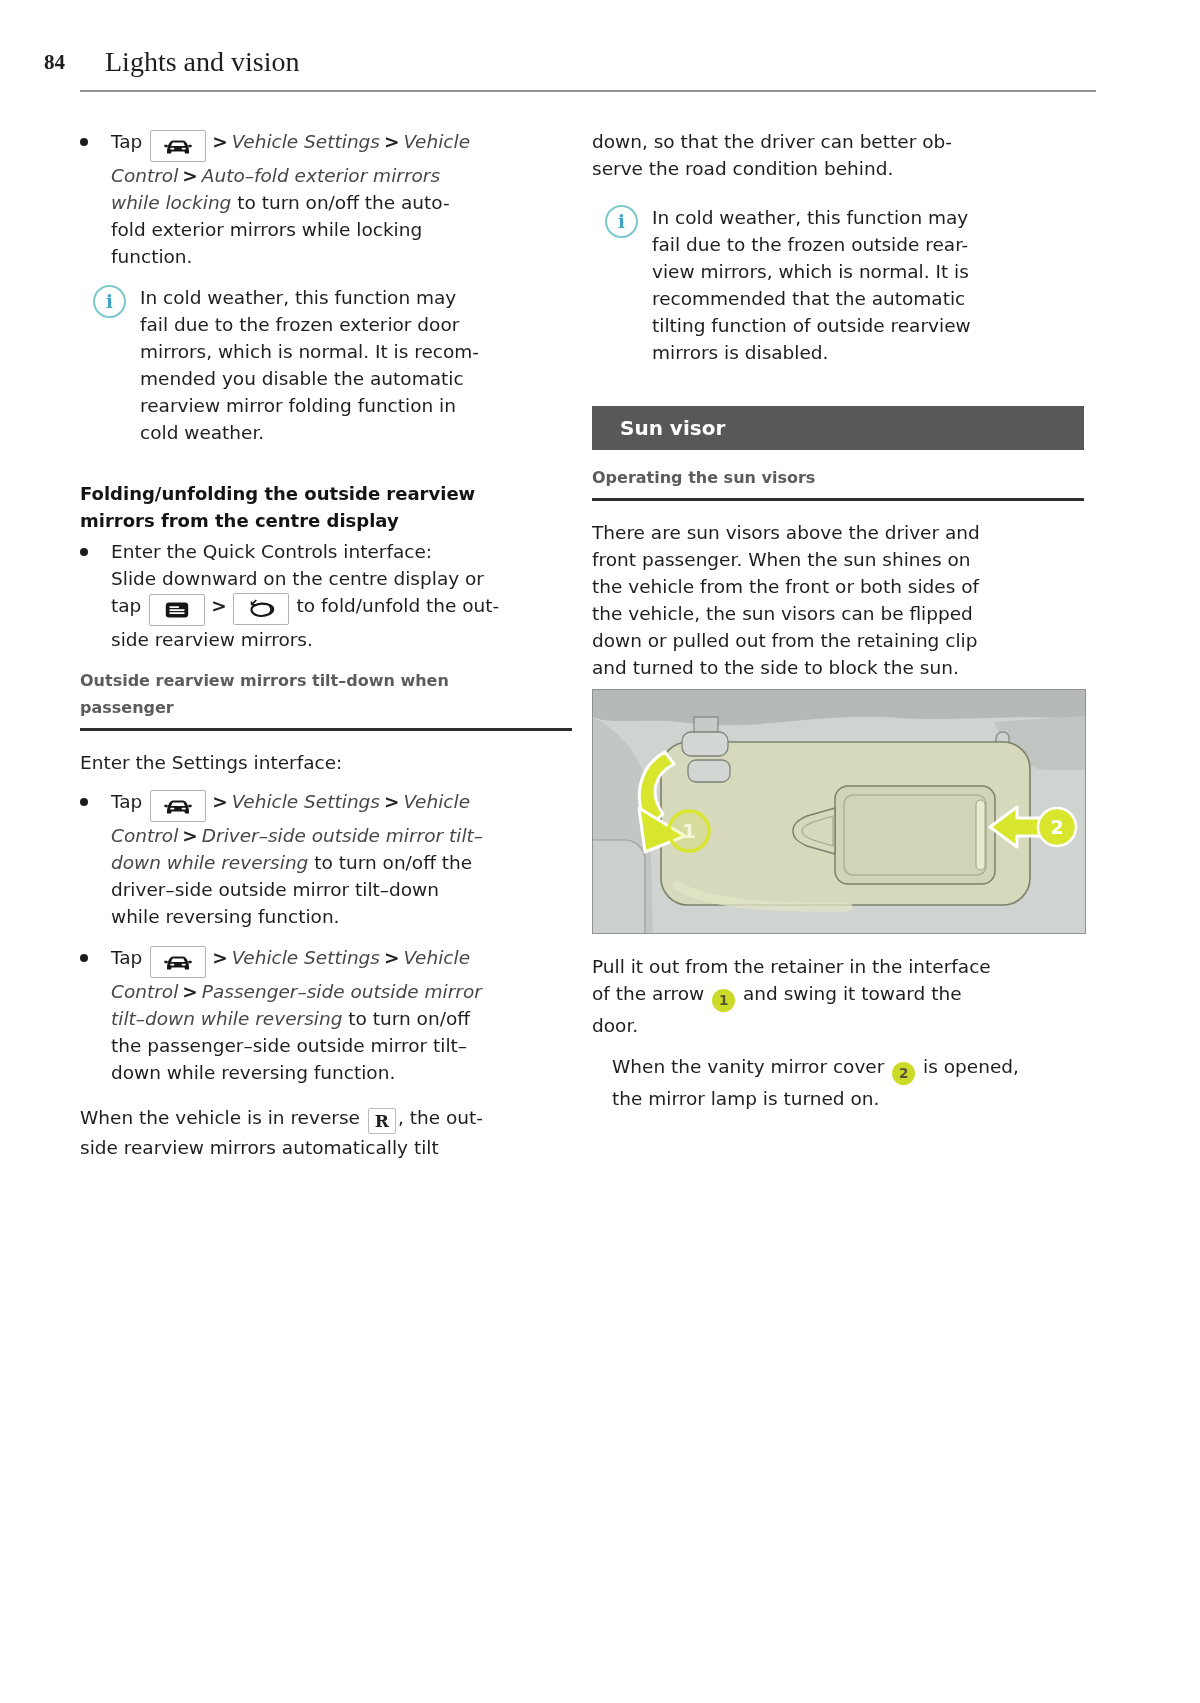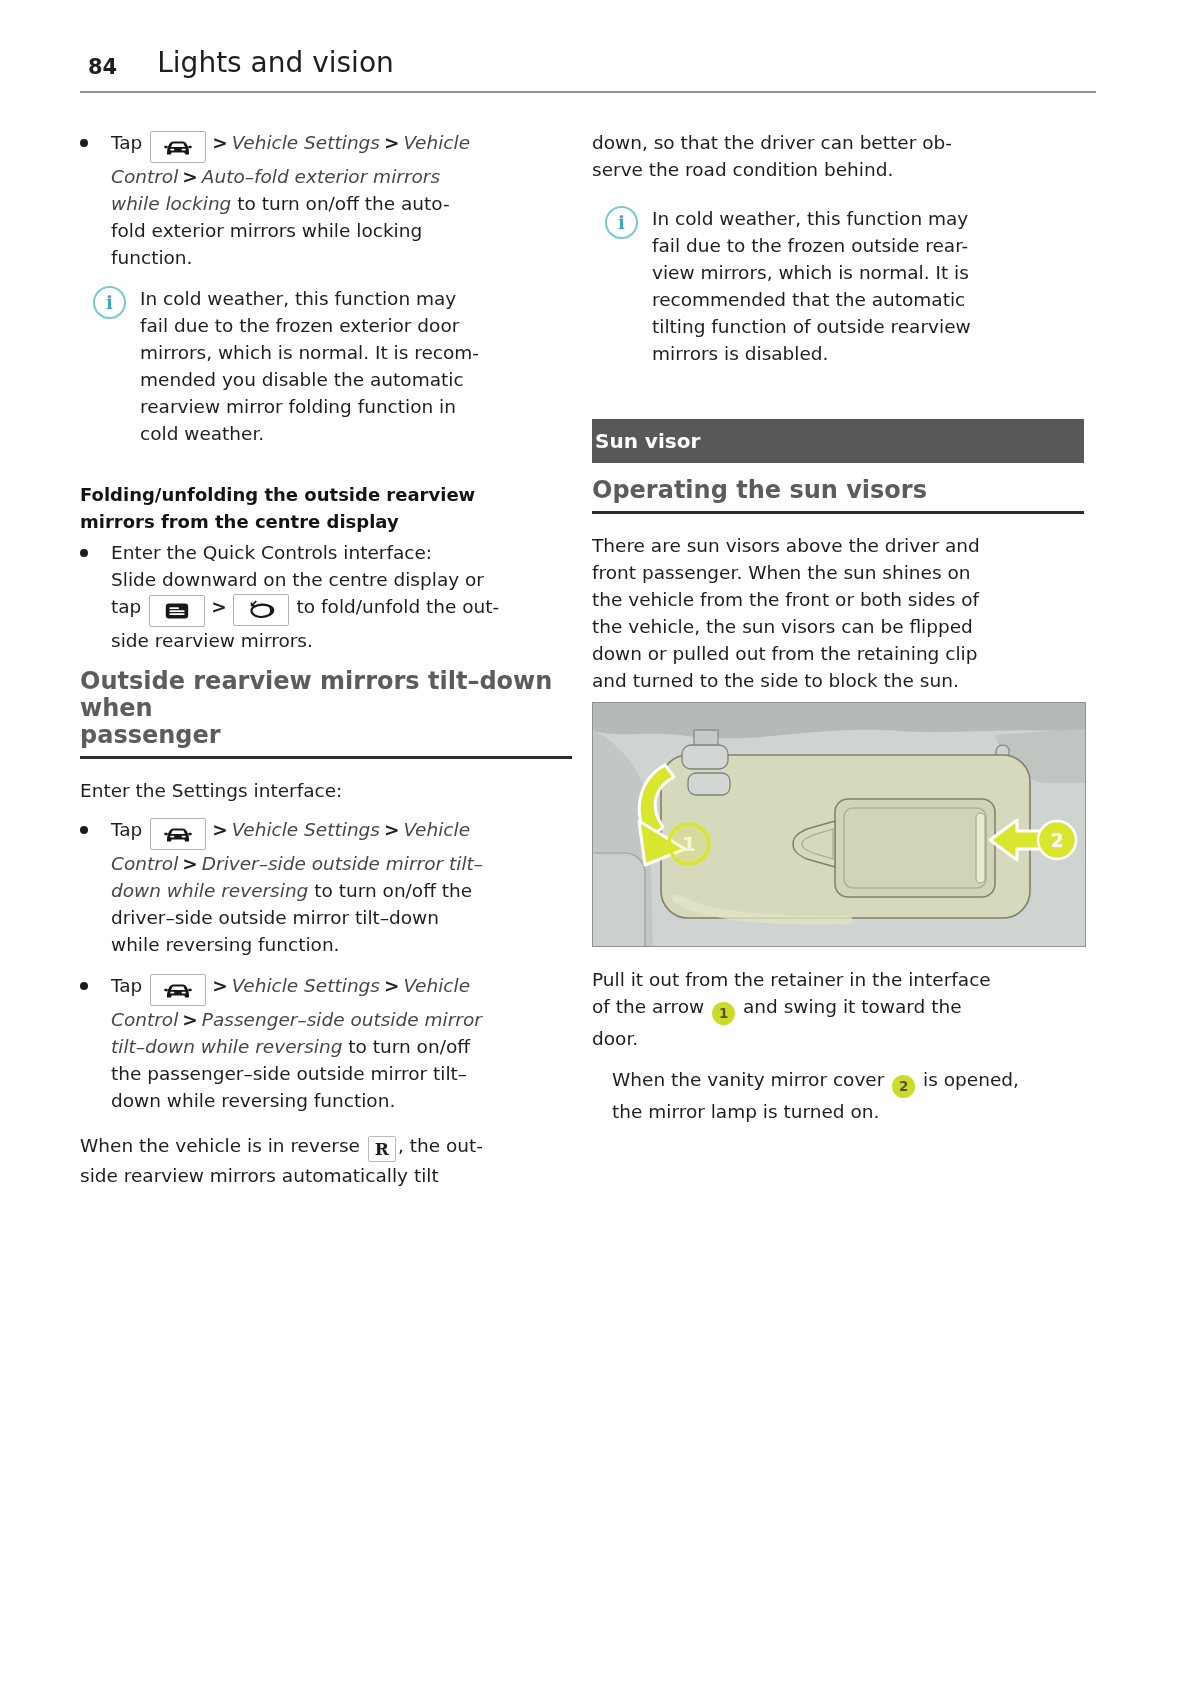--- a/index.html
+++ b/index.html
@@ -1,42 +1,42 @@
 <!DOCTYPE html>
 <html><head>
 <meta charset="utf-8">
 <style>
   html,body{margin:0;padding:0;background:#ffffff;}
   .page{position:relative;width:1200px;height:1703px;background:#fff;
         font-family:"DejaVu Sans","Liberation Sans",sans-serif;color:#1e1e1e;overflow:hidden;}
   
-  .hdr{padding:46px 104px 0 88px;display:flex;align-items:flex-end;}
+  .hdr{padding:46px 104px 0 44px;display:flex;align-items:center;font-family:Liberation Serif, serif;}
   .hdr .pageno{font-weight:700;font-size:21px;margin-right:40px;}
   .hdr .sect{font-size:28px;}
   .hdr-rule{margin:12px 104px 0 80px;height:2px;background:#939393;}
   
   .columns{display:flex;gap:20px;padding:0 104px 0 80px;margin-top:36px;}
   .col{flex:0 0 492px;width:492px;}
   .para{font-size:18.5px;line-height:27px;white-space:pre-line;margin:0;}
   
   .bullet{display:flex;margin:0 0 14px 0;}
   .bullet .dot{flex:0 0 8px;width:8px;height:8px;border-radius:50%;background:#1d1d1d;margin:10px 23px 0 0;}
   .bullet .para{flex:1;}
   
   .note{display:flex;margin:10px 0 30px 13px;}
   .note .i-circle{flex:0 0 29px;width:29px;height:29px;border:2.5px solid #7ac8cc;border-radius:50%;
       display:flex;align-items:center;justify-content:center;color:#3aa7c6;
       font-family:"DejaVu Serif",serif;font-weight:700;font-size:18px;margin:1px 14px 0 0;}
   .note .para{flex:1;}
   
   .h-black{font-size:18px;font-weight:700;line-height:27px;white-space:pre-line;margin:34px 0 4px 0;color:#141414;}
-  .h-gray{font-size:24px;font-weight:700;line-height:27px;white-space:pre-line;color:#5c5c5c;
+  .h-gray{font-size:16px;font-weight:700;line-height:27px;white-space:pre-line;color:#5c5c5c;
           border-bottom:3px solid #2e2e2e;padding-bottom:7px;margin:8px 0 18px 0;}
   .banner{background:#585858;color:#ffffff;font-weight:700;font-size:20px;
-          height:44px;display:flex;align-items:center;padding:0 3px;margin:52px 0 14px 0;}
+          height:44px;display:flex;align-items:center;padding:0 28px;margin:40px 0 14px 0;}
   .intro-line{margin-bottom:12px;}
   
   .ibox{display:inline-flex;align-items:center;justify-content:center;border:1px solid #b3b3b3;
         border-radius:2px;background:#fff;height:30px;min-width:46px;padding:0 4px;
         vertical-align:-8px;margin:0 2px;}
   .chev{font-weight:700;color:#222;padding:0 4px;font-style:normal;}
   .mpath{font-style:italic;color:#474747;}
   .rbox{display:inline-block;border:1px solid #bbb;border-radius:2px;background:#fff;
         font-family:"DejaVu Serif",serif;font-weight:700;font-size:17px;line-height:24px;
         padding:0 6px;vertical-align:-3px;margin:0 2px;}

